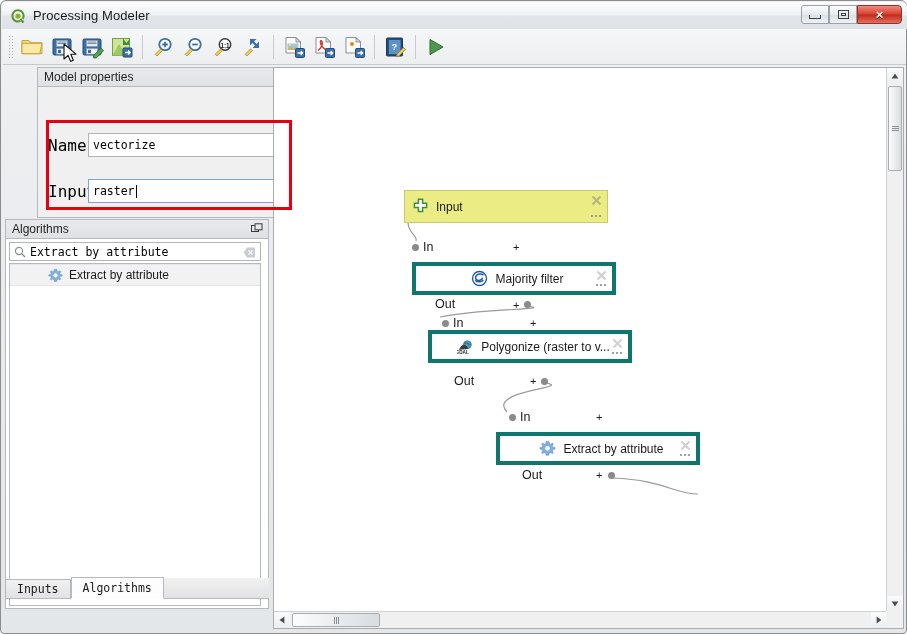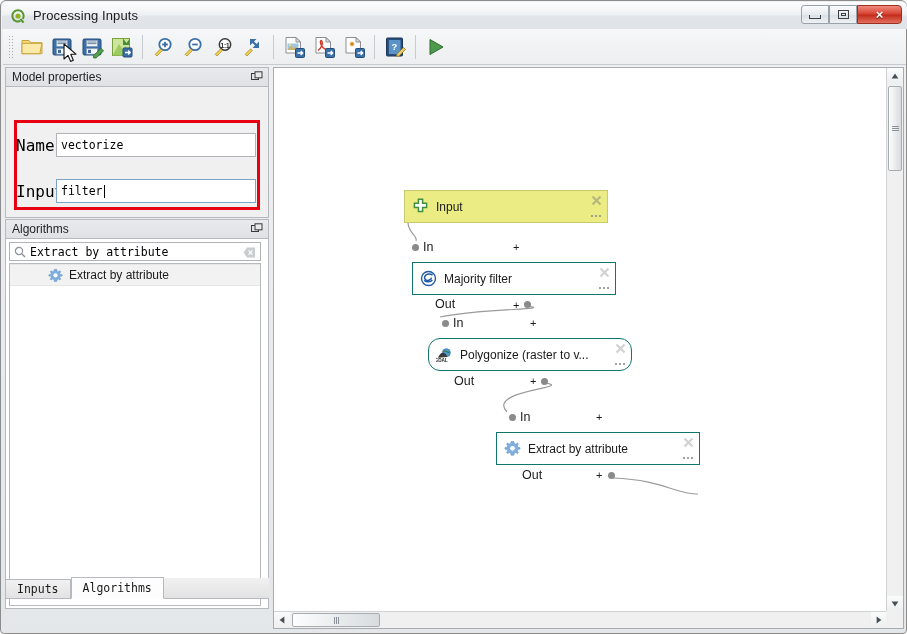--- a/index.html
+++ b/index.html
@@ -106,21 +106,21 @@
     width: 30px; height: 30px;
     display: flex; align-items: center; justify-content: center;
     position: relative;
     flex: none;
   }
 
   
   #leftpane {
     position: absolute;
     left: 4px; top: 66px;
-    width: 264px; height: 541px;
+    width: 264px; height: 541px; padding-left: 32px;
   }
   .panel-title {
     height: 19px;
     background: linear-gradient(to bottom, #e9eaec 0%, #dfe1e4 100%);
     border: 1px solid #b6babe;
     border-bottom: none;
     box-sizing: border-box;
     display: flex; align-items: center;
     padding-left: 6px;
     font-size: 12px;
@@ -323,21 +323,22 @@
     position: absolute;
     box-sizing: border-box;
     display: flex; align-items: center;
   }
   .node-input {
     background: #ecec85;
     border: 1px solid #c9c96f;
   }
   .node-alg {
     background: #ffffff;
-    border: 1px solid #0f766e;
+    border: 4px solid #0f766e;
+    justify-content: center;
   }
   .node-out {
     background: #87b964;
     border: 1px solid #6e9a50;
   }
   .node-label {
     font-size: 12px;
     color: #1a1a1a;
     margin-left: 7px;
     white-space: nowrap;
@@ -403,21 +404,21 @@
 <div id="window">
 
   <div id="titlebar">
     <div id="qgis-logo">
       <svg width="16" height="16" viewBox="0 0 16 16">
         <path d="M8 1.3 C4.3 1.3 1.4 4.2 1.4 7.9 C1.4 11.6 4.3 14.5 8 14.5 C9.1 14.5 10.1 14.2 11 13.7 L9.9 12 C9.3 12.3 8.7 12.5 8 12.5 C5.4 12.5 3.4 10.5 3.4 7.9 C3.4 5.3 5.4 3.3 8 3.3 C10.6 3.3 12.6 5.3 12.6 7.9 C12.6 8.8 12.3 9.6 11.9 10.3 L13.5 11.6 C14.2 10.5 14.6 9.3 14.6 7.9 C14.6 4.2 11.7 1.3 8 1.3 Z" fill="#589632"></path>
         <circle cx="8" cy="8" r="2.6" fill="#93b023"></circle>
         <path d="M11.2 10.2 L14.4 13.9 L12.6 15.3 L9.7 11.5 Z" fill="#589632"></path>
       </svg>
     </div>
-    <div id="title-text">Processing Inputs</div>
+    <div id="title-text">Processing Modeler</div>
     <div class="winbtns">
       <div class="winbtn min">
           <div class="minglyph"></div>
         </div>
       <div class="winbtn max">
           <div class="maxglyph"></div>
         </div>
       <div class="winbtn close">
           <span>×</span>
         </div>
@@ -571,21 +572,21 @@
       <div class="field-row" style="left:10px; top:46px;">
         <span class="field-label">Name</span>
         <span class="textinput" style="width:200px;">
           <span>vectorize</span>
         </span>
       </div>
 
       <div class="field-row" style="left:10px; top:92px;">
         <span class="field-label">Inputs</span>
         <span class="textinput focused" style="width:200px;">
-          <span>filter</span>
+          <span>raster</span>
             <span class="caret"></span>
         </span>
       </div>
 
       <div id="redbox"></div>
     </div>
 
     <div id="algopanel">
       <div class="panel-title">
         <span>Algorithms</span>
@@ -702,21 +703,21 @@
       <span class="port-dot" style="position:absolute; left:250px; top:233px;"></span>
 
       <div class="port" style="left:168px; top:248px;">
         <span class="port-dot"></span>
         <span style="margin-left:4px;">In</span>
       </div>
       <div class="port-plus" style="left:256px; top:250px;">
         <span>+</span>
       </div>
 
-      <div class="node node-alg" style="left:154px; top:270px; width:204px; height:33px;border-radius:12px;">
+      <div class="node node-alg" style="left:154px; top:262px; width:204px; height:33px;">
         <span class="node-icon">
           <svg width="18" height="18" viewBox="0 0 18 18">
             <circle cx="11" cy="6.5" r="4.2" fill="#4a9ad4" stroke="#2e6f9e" stroke-width="0.7"></circle>
             <path d="M7.5 5.5 q2 -1.4 4 0 q1.6 1.2 3 0.3" stroke="#3d7a3d" stroke-width="1.2" fill="none"></path>
             <path d="M2 12 q3 -7 7 -5 q2 1 3 4" fill="#3c3c3c"></path>
             <text x="5.5" y="16.5" font-size="5" font-family="Liberation Sans, sans-serif" font-weight="bold" fill="#2a2a2a" text-anchor="middle">GDAL</text>
           </svg>
         </span>
         <span class="node-label">Polygonize (raster to v...</span>
         <span class="node-x">

